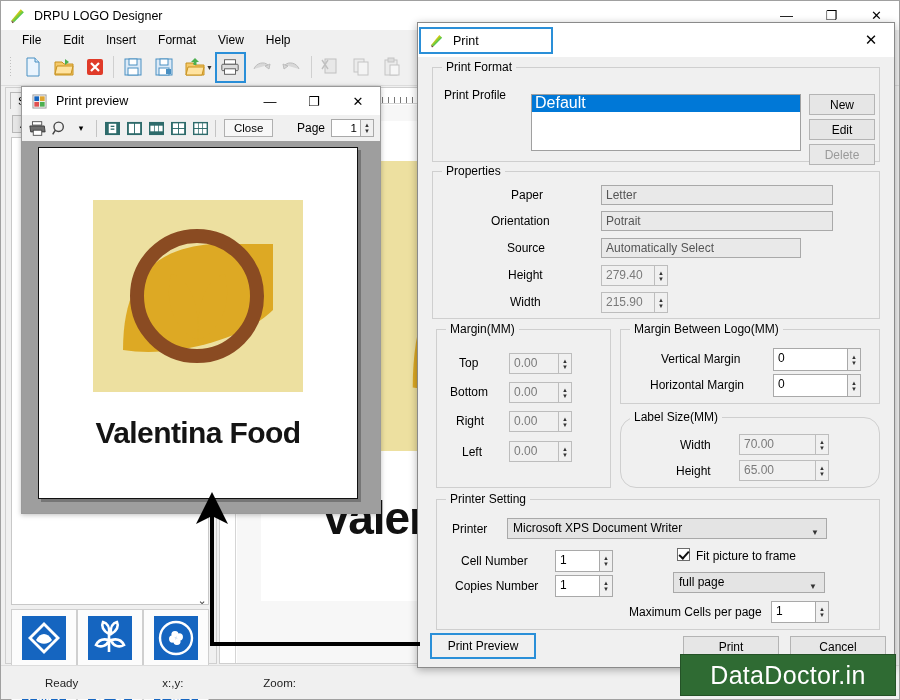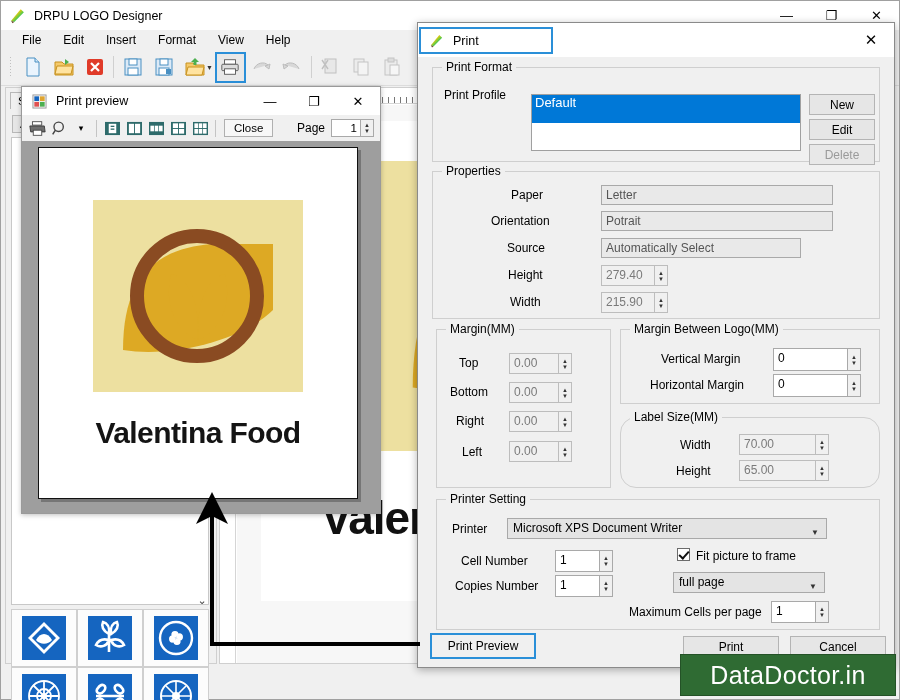--- a/index.html
+++ b/index.html
@@ -219,21 +219,21 @@
     position:absolute; border:1px solid #b4b4b4; background:#e6e6e6;
     font-size:12px; display:flex; align-items:center; justify-content:center; color:#000;
   }
   .btn.disabled{ color:#9a9a9a; background:#e8e8e8; }
 
   #pf-list{
     position:absolute; left:98px; top:26px; width:270px; height:57px;
     border:1px solid #a0a0a0; background:#fff;
   }
   #pf-item{
-    height:28px; background:#0078d7; color:#fff; font-size:13px; line-height:16px; padding-left:3px;
+    height:17px; background:#0078d7; color:#fff; font-size:16px; line-height:16px; padding-left:3px;
   }
 
   .combo{
     position:absolute; height:21px; border:1px solid #a9a9a9; background:#e4e4e4;
     font-size:12px; line-height:19px; padding-left:5px; color:#000;
   }
   .combo .carat{ position:absolute; right:7px; top:4px; font-size:8px; color:#333; }
 
   .chk{
     position:absolute; width:13px; height:13px; border:1px solid #6b6b6b; background:#fff;
@@ -458,20 +458,25 @@
             <circle cx="104" cy="96" r="60" fill="none" stroke="#8a4b22" stroke-width="14"></circle>
             <path d="M104 140 C78 126 72 100 78 74 C96 78 108 104 104 140 Z" fill="#dda924"></path>
             <path d="M106 140 C132 126 138 100 132 74 C114 78 102 104 106 140 Z" fill="#dda924"></path>
           </svg>
         </div>
         <div id="canvas-logo-text">Valentina Food</div>
       </div>
     </div>
   </div>
 
+  <div id="statusbar">
+    <div class="sb-cell" style="margin-left:44px;">Ready</div>
+    <div class="sb-cell" style="margin-left:84px;">x:,y:</div>
+    <div class="sb-cell" style="margin-left:80px;">Zoom:</div>
+  </div>
 </div>
 
 <div id="preview-window">
   <div id="pv-titlebar">
     <svg id="pv-icon" viewBox="0 0 16 16">
       <rect x="1" y="1" width="14" height="14" fill="#f2f2f2" stroke="#9a9a9a"></rect>
       <rect x="2.5" y="2.5" width="5" height="5" fill="#1565c0"></rect>
       <rect x="8.5" y="2.5" width="5" height="5" fill="#e0a52f"></rect>
       <rect x="2.5" y="8.5" width="5" height="5" fill="#e05050"></rect>
       <rect x="8.5" y="8.5" width="5" height="5" fill="#4caf50"></rect>

